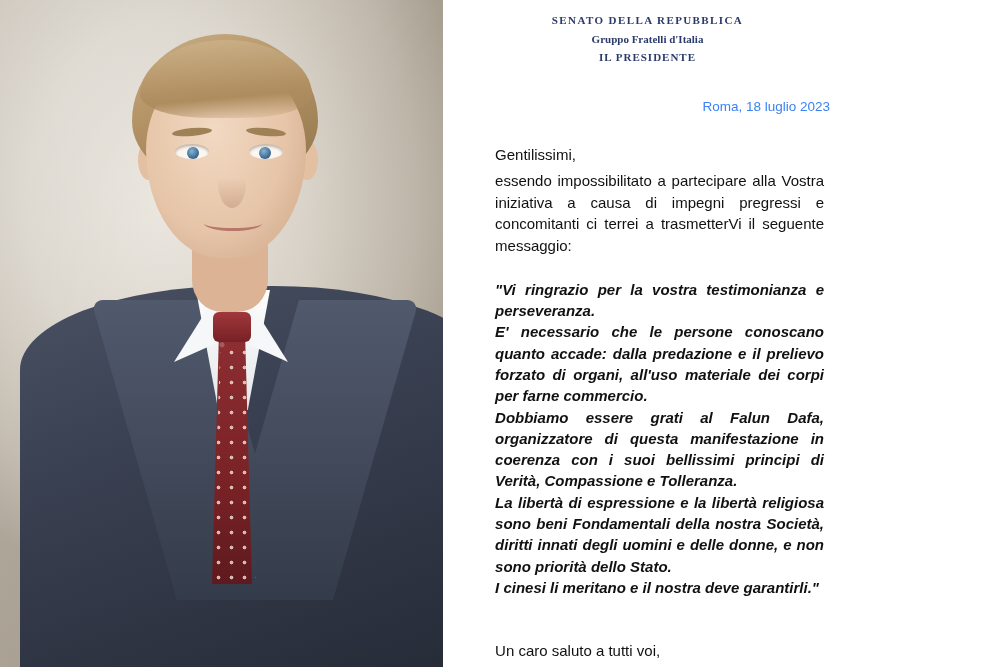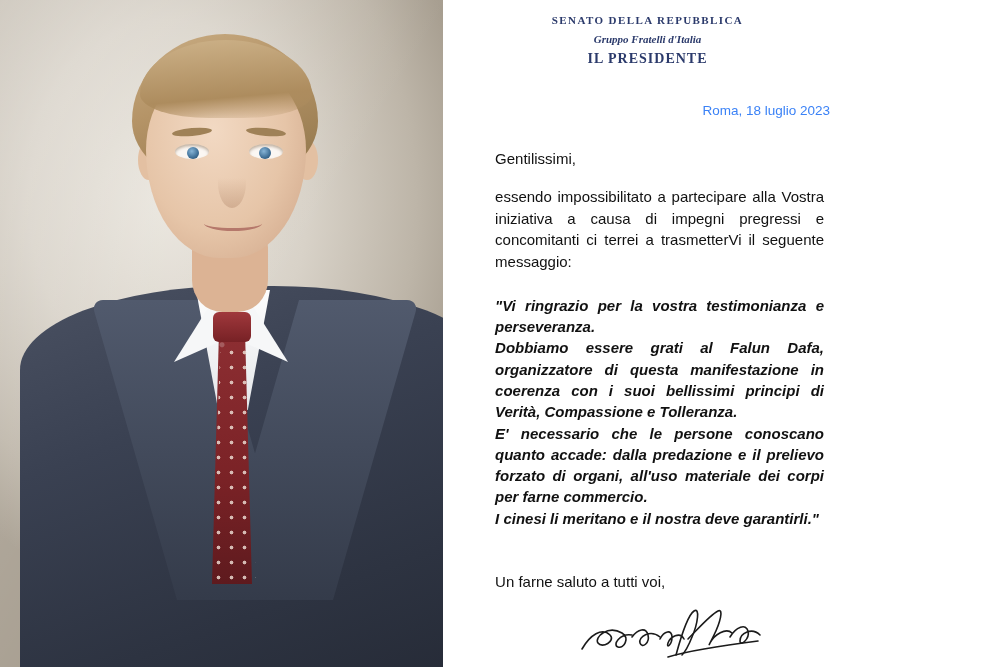--- a/index.html
+++ b/index.html
@@ -193,50 +193,49 @@
     font-family: "Liberation Serif", serif;
     font-size: 11px;
     letter-spacing: 1.4px;
     color: #2b3a6b;
     font-variant: small-caps;
     font-weight: 700;
   }
   .lh-group {
     margin-top: 7px;
     font-family: "Liberation Serif", serif;
-    font-style: italic;
     font-size: 11px;
     font-weight: 700;
     color: #2b3a6b;
   }
   .lh-role {
     margin-top: 6px;
     font-family: "Liberation Serif", serif;
-    font-size: 14px;
+    font-size: 11px;
     letter-spacing: 1px;
     color: #2b3a6b;
     font-variant: small-caps;
     font-weight: 700;
   }
   .date-line {
     margin-top: 36px;
     text-align: right;
     padding-right: 22px;
     font-size: 13.5px;
     color: #3b82f6;
   }
   .body-block {
     padding: 0 28px 0 52px;
     font-size: 15px;
     color: #111;
     line-height: 1.45;
   }
   .salutation { margin-top: 30px; }
   .intro {
-    margin-top: 16px;
+    margin-top: 4px;
     text-align: justify;
   }
   .quote {
     margin-top: 22px;
     font-style: italic;
     font-weight: 700;
     text-align: justify;
     line-height: 1.42;
   }
   .quote p { margin: 0; }
@@ -302,26 +301,27 @@
     </div>
 
     <div class="date-line">Roma, 18 luglio 2023</div>
 
     <div class="body-block">
       <div class="salutation">Gentilissimi,</div>
       <div class="intro">essendo impossibilitato a partecipare alla Vostra iniziativa a causa di impegni pregressi e concomitanti ci terrei a trasmetterVi il seguente messaggio:</div>
 
       <div class="quote">
         <p>"Vi ringrazio per la vostra testimonianza e perseveranza.</p>
+        <p class="just">E' necessario che le persone conoscano quanto accade: dalla predazione e il prelievo forzato di organi, all'uso materiale dei corpi per farne commercio.</p>
         <p class="just">Dobbiamo essere grati al Falun Dafa, organizzatore di questa manifestazione in coerenza con i suoi bellissimi principi di Verità, Compassione e Tolleranza.</p>
-        <p class="just">E' necessario che le persone conoscano quanto accade: dalla predazione e il prelievo forzato di organi, all'uso materiale dei corpi per farne commercio.</p>
+        <p class="just">La libertà di espressione e la libertà religiosa sono beni Fondamentali della nostra Società, diritti innati degli uomini e delle donne, e non sono priorità dello Stato.</p>
         <p>I cinesi li meritano e il nostra deve garantirli."</p>
       </div>
 
-      <div class="closing">Un farne saluto a tutti voi,</div>
+      <div class="closing">Un caro saluto a tutti voi,</div>
     </div>
 
     <div class="signature">
       <svg width="190" height="62" viewBox="0 0 190 62" aria-hidden="true">
         <g fill="none" stroke="#1b1b1b" stroke-width="1.6" stroke-linecap="round">
           <path d="M6 44 C14 30, 26 22, 34 30 C40 36, 26 44, 22 38 C18 32, 32 20, 46 28 C54 33, 48 44, 42 42 C36 40, 44 28, 56 30"></path>
           <path d="M56 32 C62 24, 70 22, 72 30 C74 38, 66 44, 64 38 C62 32, 74 24, 84 32"></path>
           <path d="M84 34 C88 26, 96 24, 96 32 C96 40, 90 44, 92 38 C94 32, 104 26, 108 34"></path>
           <path d="M100 50 C106 28, 112 10, 118 6 C124 2, 122 18, 116 32 C112 42, 108 48, 106 50"></path>
           <path d="M112 34 C122 24, 134 10, 142 6 C148 3, 144 18, 138 30 C134 38, 132 42, 134 38 C138 30, 150 22, 156 28"></path>

